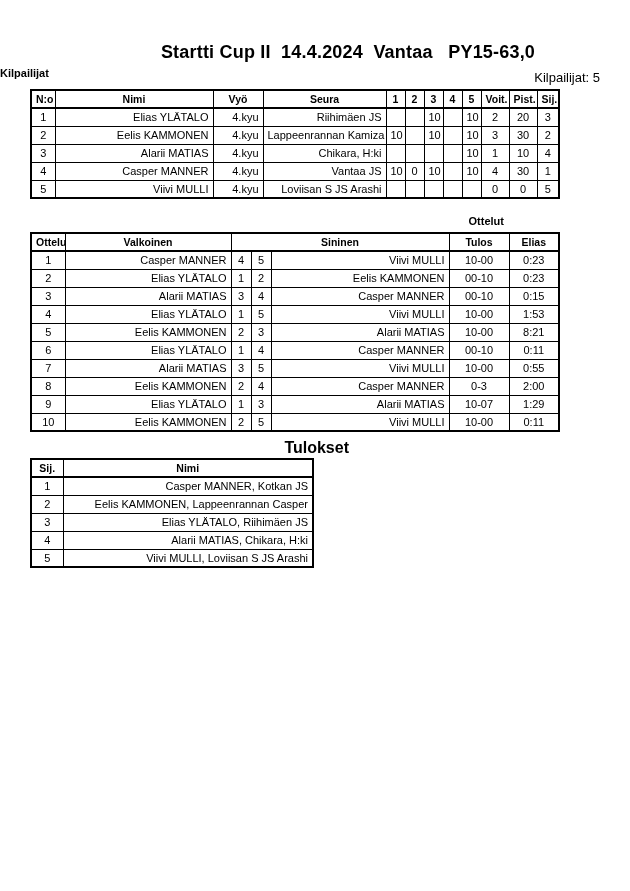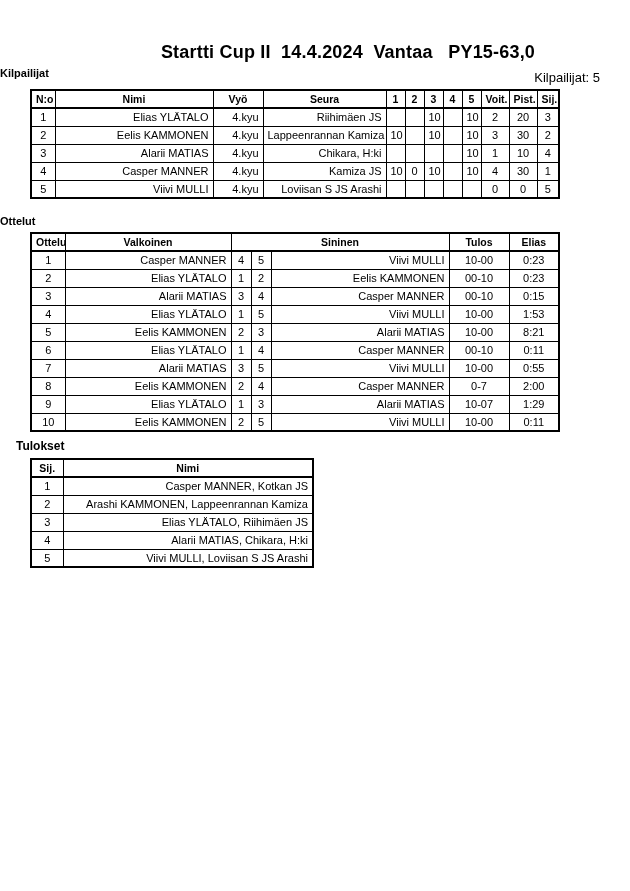--- a/index.html
+++ b/index.html
@@ -10,22 +10,22 @@
     font-family:"Liberation Sans", sans-serif;
     overflow:hidden;
   }
   .title {
     position:absolute; top:42px; left:0; width:630px;
     text-align:center; font-weight:bold; font-size:18px;
     white-space:pre; letter-spacing:0.2px;margin-left:33px;
   }
   .heading { position:absolute; font-weight:bold; font-size:11px; }
   .h-kilpailijat { top:67px; left:0; width:504px; text-align:left; }
-  .h-ottelut     { top:215px; left:0; width:504px; text-align:left; }
-  .h-tulokset    { top:439px; left:16px; width:344px; text-align:left; font-size:12px; }
+  .h-ottelut     { top:215px; left:0; width:504px; text-align:right; }
+  .h-tulokset    { top:439px; left:5px; width:344px; text-align:right; font-size:16px; }
   .count { position:absolute; top:70px; right:30px; font-size:13px; }
 
   table.tbl {
     position:absolute; border-collapse:collapse; table-layout:fixed;
     font-size:11px; border:2px solid #000; background:#fff;
   }
   .tbl td, .tbl th {
     border:1px solid #000; height:18px; padding:0 4px;
     overflow:hidden; white-space:nowrap; vertical-align:middle;
   }
@@ -120,21 +120,21 @@
           <td class="c"></td>
           <td class="c">10</td>
           <td class="c">1</td>
           <td class="c">10</td>
           <td class="c">4</td>
         </tr>
         <tr>
           <td class="c">4</td>
           <td class="l">Casper MANNER</td>
           <td class="l">4.kyu</td>
-          <td class="l">Kamiza JS</td>
+          <td class="l">Vantaa JS</td>
           <td class="c">10</td>
           <td class="c">0</td>
           <td class="c">10</td>
           <td class="c"></td>
           <td class="c">10</td>
           <td class="c">4</td>
           <td class="c">30</td>
           <td class="c">1</td>
         </tr>
         <tr>
@@ -238,21 +238,21 @@
           <td class="l">Viivi MULLI</td>
           <td class="c">10-00</td>
           <td class="c">0:55</td>
         </tr>
         <tr>
           <td class="c">8</td>
           <td class="l">Eelis KAMMONEN</td>
           <td class="c">2</td>
           <td class="c">4</td>
           <td class="l">Casper MANNER</td>
-          <td class="c">0-7</td>
+          <td class="c">0-3</td>
           <td class="c">2:00</td>
         </tr>
         <tr>
           <td class="c">9</td>
           <td class="l">Elias YLÄTALO</td>
           <td class="c">1</td>
           <td class="c">3</td>
           <td class="l">Alarii MATIAS</td>
           <td class="c">10-07</td>
           <td class="c">1:29</td>
@@ -282,21 +282,21 @@
         <th>Nimi</th>
       </tr>
     </thead>
     <tbody>
       <tr>
           <td class="c">1</td>
           <td class="l">Casper MANNER, Kotkan JS</td>
         </tr>
         <tr>
           <td class="c">2</td>
-          <td class="l">Arashi KAMMONEN, Lappeenrannan Kamiza</td>
+          <td class="l">Eelis KAMMONEN, Lappeenrannan Casper</td>
         </tr>
         <tr>
           <td class="c">3</td>
           <td class="l">Elias YLÄTALO, Riihimäen JS</td>
         </tr>
         <tr>
           <td class="c">4</td>
           <td class="l">Alarii MATIAS, Chikara, H:ki</td>
         </tr>
         <tr>

